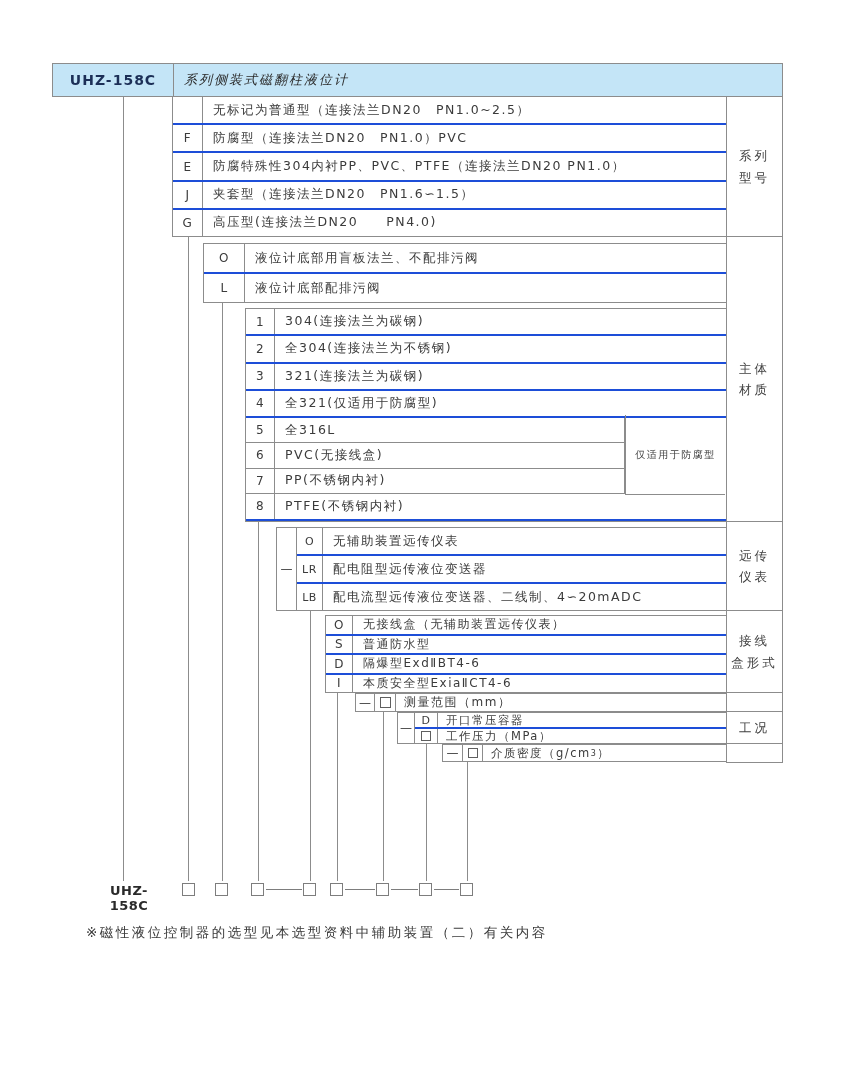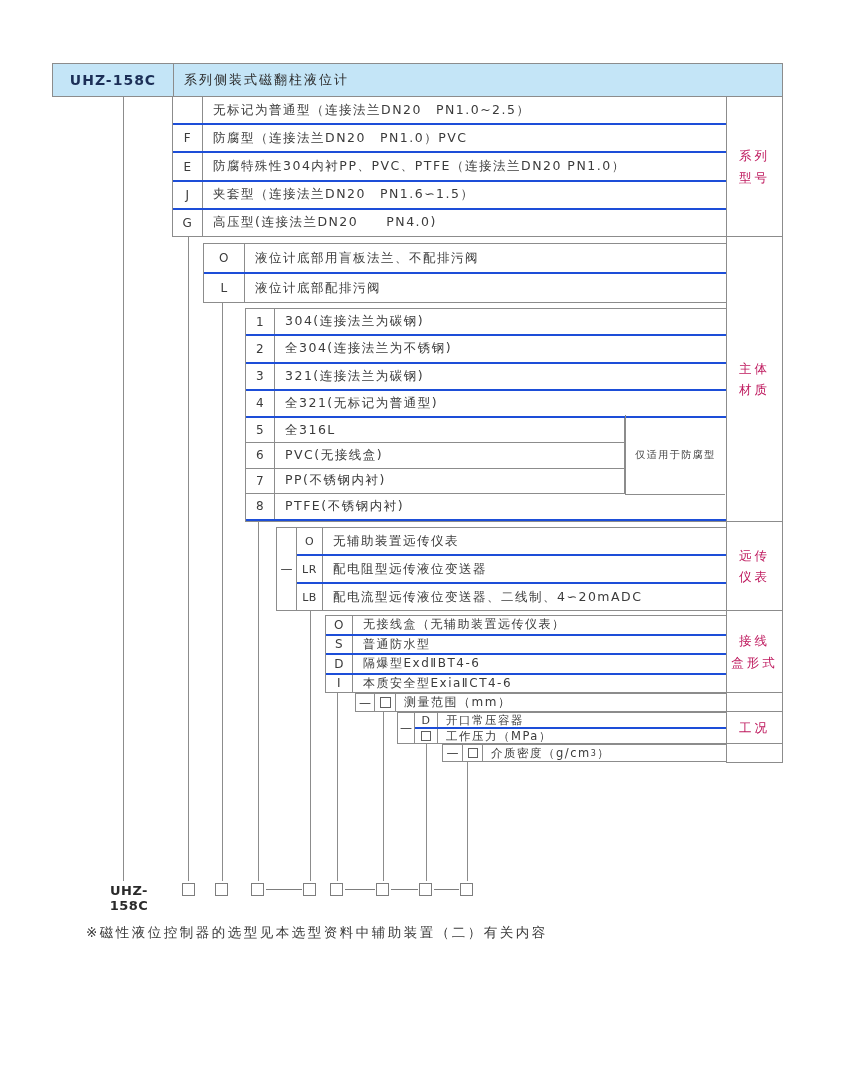--- a/index.html
+++ b/index.html
@@ -7,21 +7,21 @@
         font-family:"DejaVu Sans","Liberation Sans",sans-serif;color:#3b3b3b;overflow:hidden;}
   .title{position:absolute;left:27px;top:26px;font-size:19px;font-weight:bold;
          color:#1b4ba8;letter-spacing:2px;}
   .title .bullet{margin-right:8px;}
   
   .hdr{position:absolute;left:52px;top:63px;width:731px;height:34px;background:#c4e5f7;
        border:1px solid #8c8c8c;box-sizing:border-box;display:flex;}
   .hdr-model{width:120px;border-right:1px solid #8c8c8c;display:flex;align-items:center;
              justify-content:center;font-weight:bold;font-size:14px;letter-spacing:1px;color:#1c2f57;}
   .hdr-series{flex:1;display:flex;align-items:center;padding-left:10px;font-size:13px;
-              letter-spacing:2px;color:#2b2b2b;}
+              letter-spacing:2px;color:#2b2b2b;font-style:italic;}
   
   .g{position:absolute;box-sizing:border-box;border:1px solid #8c8c8c;border-right:none;
      display:flex;flex-direction:column;background:transparent;}
   .g.no-top{border-top:none;}
   .r{flex:1;display:flex;border-bottom:2px solid #1d4ed8;min-height:0;}
   .r:last-child{border-bottom:none;}
   .r.nb{border-bottom:none;}
   .c{display:flex;align-items:center;justify-content:center;border-right:1px solid #8c8c8c;
      font-size:12px;letter-spacing:0.5px;box-sizing:border-box;}
   .d{flex:1;display:flex;align-items:center;padding-left:10px;font-size:12.5px;
@@ -35,21 +35,21 @@
           align-items:center;justify-content:center;font-size:10px;letter-spacing:1.5px;}
   .dashcol{display:flex;align-items:center;justify-content:center;border-right:1px solid #8c8c8c;
            font-size:12px;box-sizing:border-box;}
   .rows-col{flex:1;display:flex;flex-direction:column;min-width:0;}
   
   .lblcol{position:absolute;left:726px;top:97px;width:57px;height:666px;box-sizing:border-box;
           border-left:1px solid #8c8c8c;border-right:1px solid #8c8c8c;border-bottom:1px solid #8c8c8c;
           display:flex;flex-direction:column;}
   .lbl{box-sizing:border-box;border-bottom:1px solid #8c8c8c;display:flex;align-items:center;
        justify-content:center;text-align:center;font-size:12.5px;letter-spacing:3px;
-       line-height:1.7;white-space:pre-line;color:#be185d;}
+       line-height:1.7;white-space:pre-line;color:#404040;}
   .lbl:last-child{border-bottom:none;}
   
   .sq{width:11px;height:11px;border:1px solid #5f5f5f;box-sizing:border-box;display:inline-block;}
   
   .vl{position:absolute;width:0;border-left:1px solid #8c8c8c;}
   
   .bx{position:absolute;top:883px;width:13px;height:13px;border:1.5px solid #7d7d7d;
       box-sizing:border-box;background:#fff;}
   .dl{position:absolute;top:889px;height:0;border-top:1.5px solid #7d7d7d;}
   .bmodel{position:absolute;left:92px;top:883px;width:74px;text-align:center;font-size:13px;
@@ -145,21 +145,21 @@
     <div class="r">
       <div class="c" style="width:29px">
           <span>3</span>
         </div>
       <div class="d"><span>321(连接法兰为碳钢)</span></div>
     </div>
     <div class="r">
       <div class="c" style="width:29px">
           <span>4</span>
         </div>
-      <div class="d"><span>全321(无标记为普通型)</span></div>
+      <div class="d"><span>全321(仅适用于防腐型)</span></div>
     </div>
     <div class="r nb">
       <div class="c bb" style="width:29px">
           <span>5</span>
         </div>
       <div class="d fixw bb" style="width:350px"><span>全316L</span></div>
       <div class="tail"></div>
     </div>
     <div class="r nb">
       <div class="c bb" style="width:29px">

